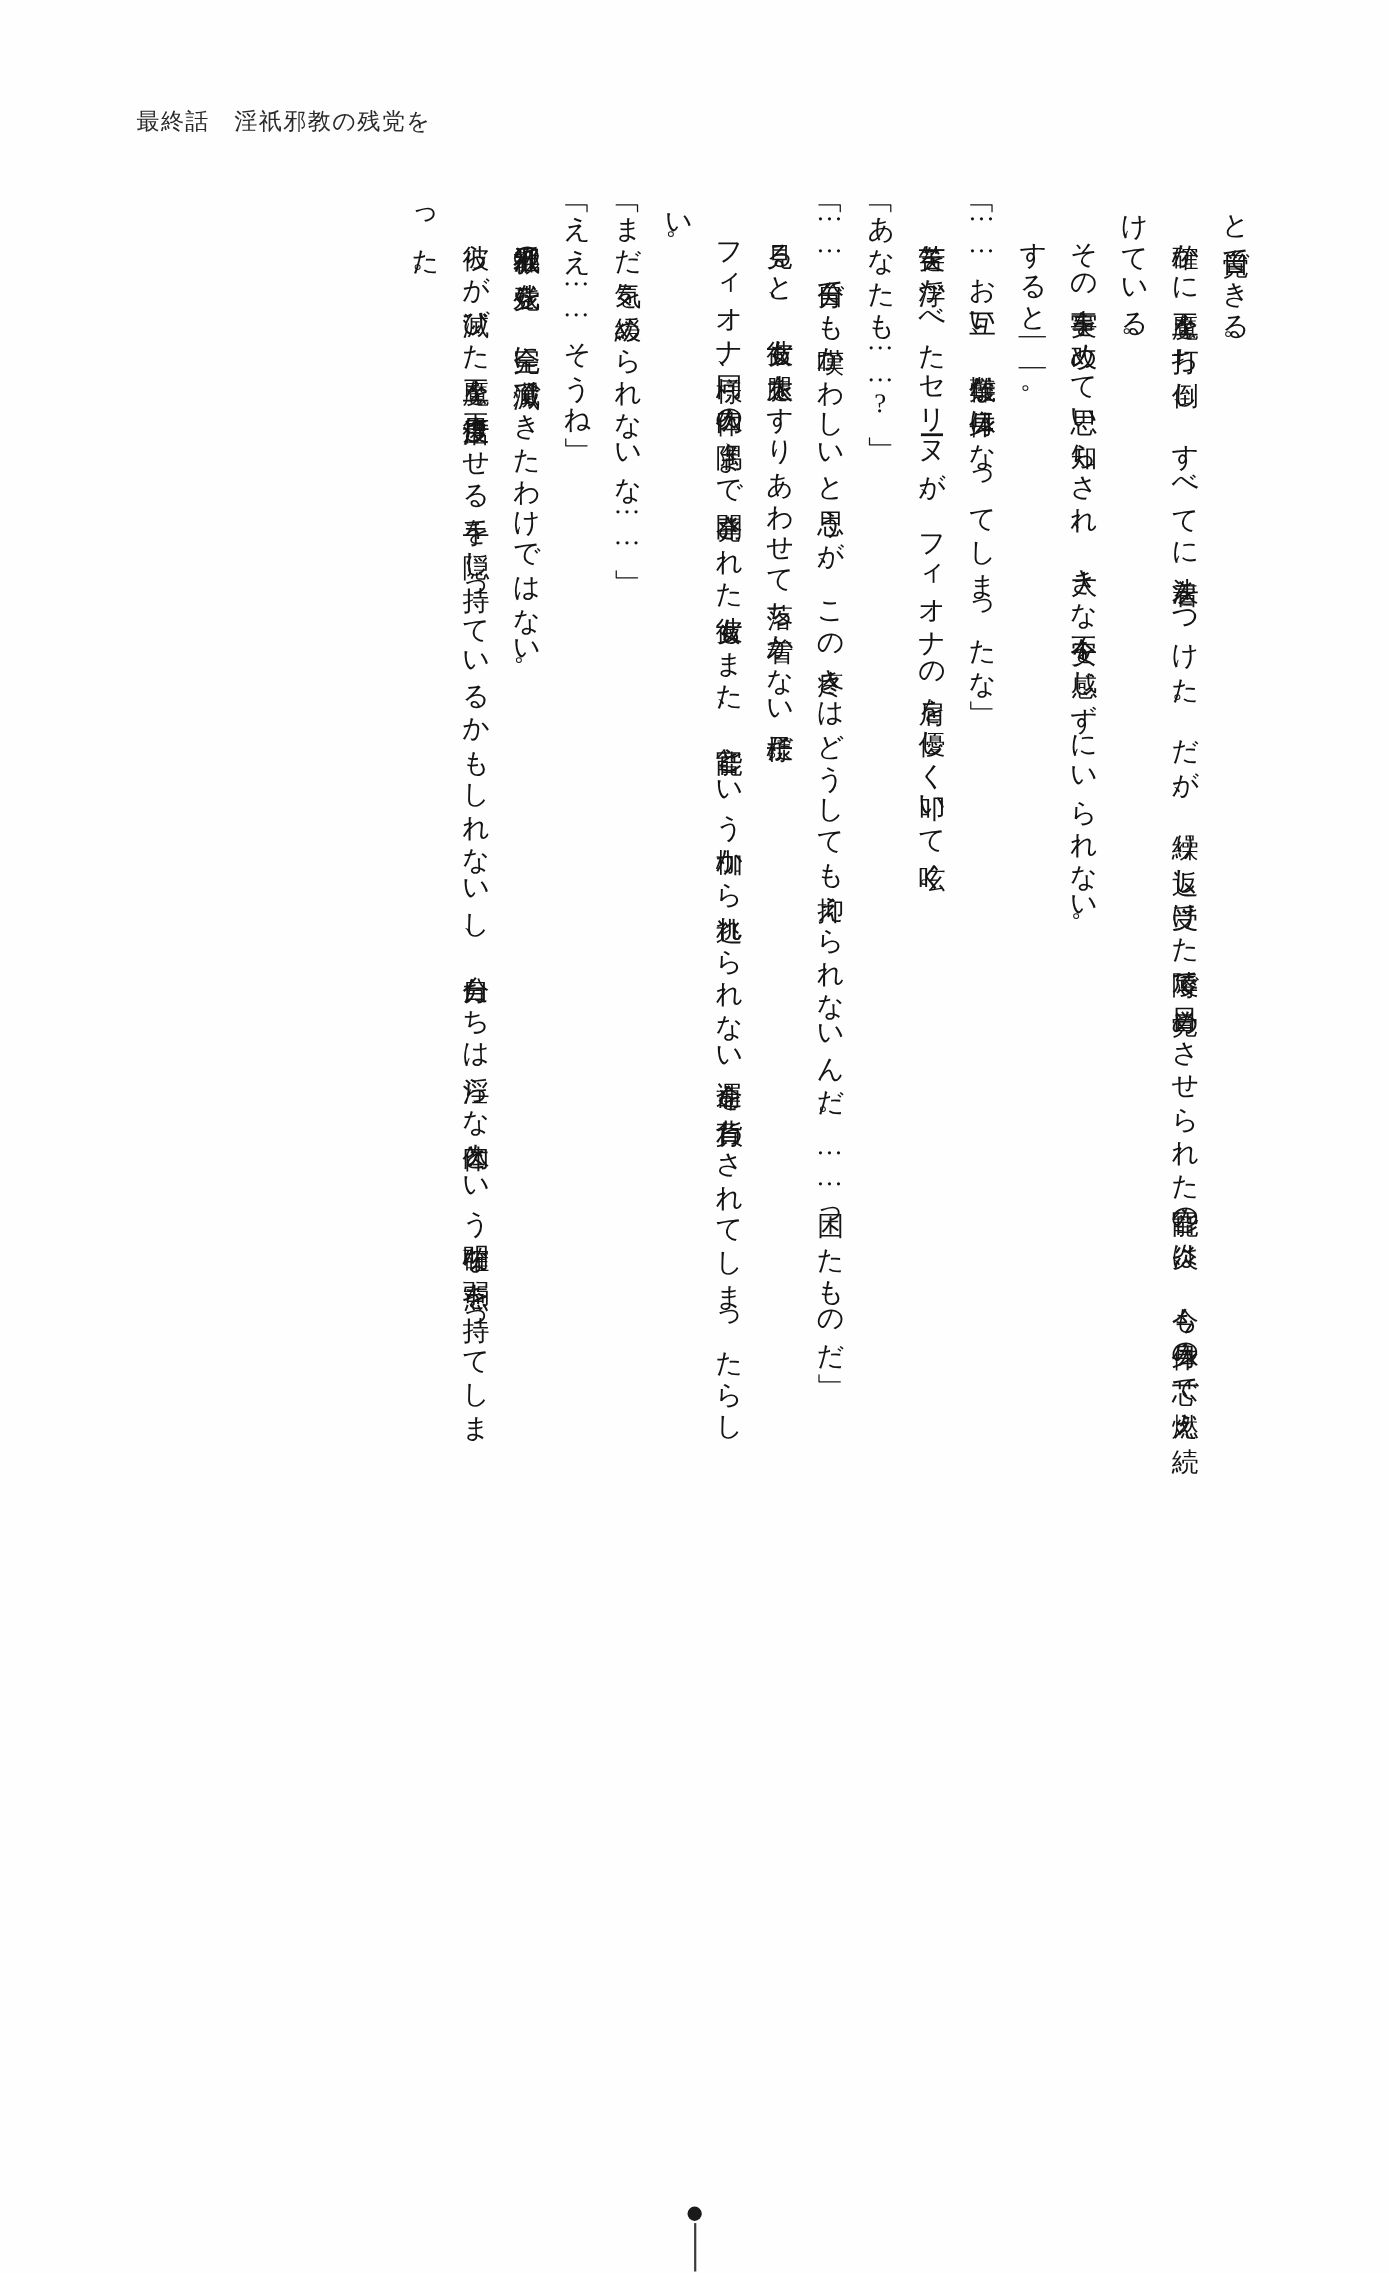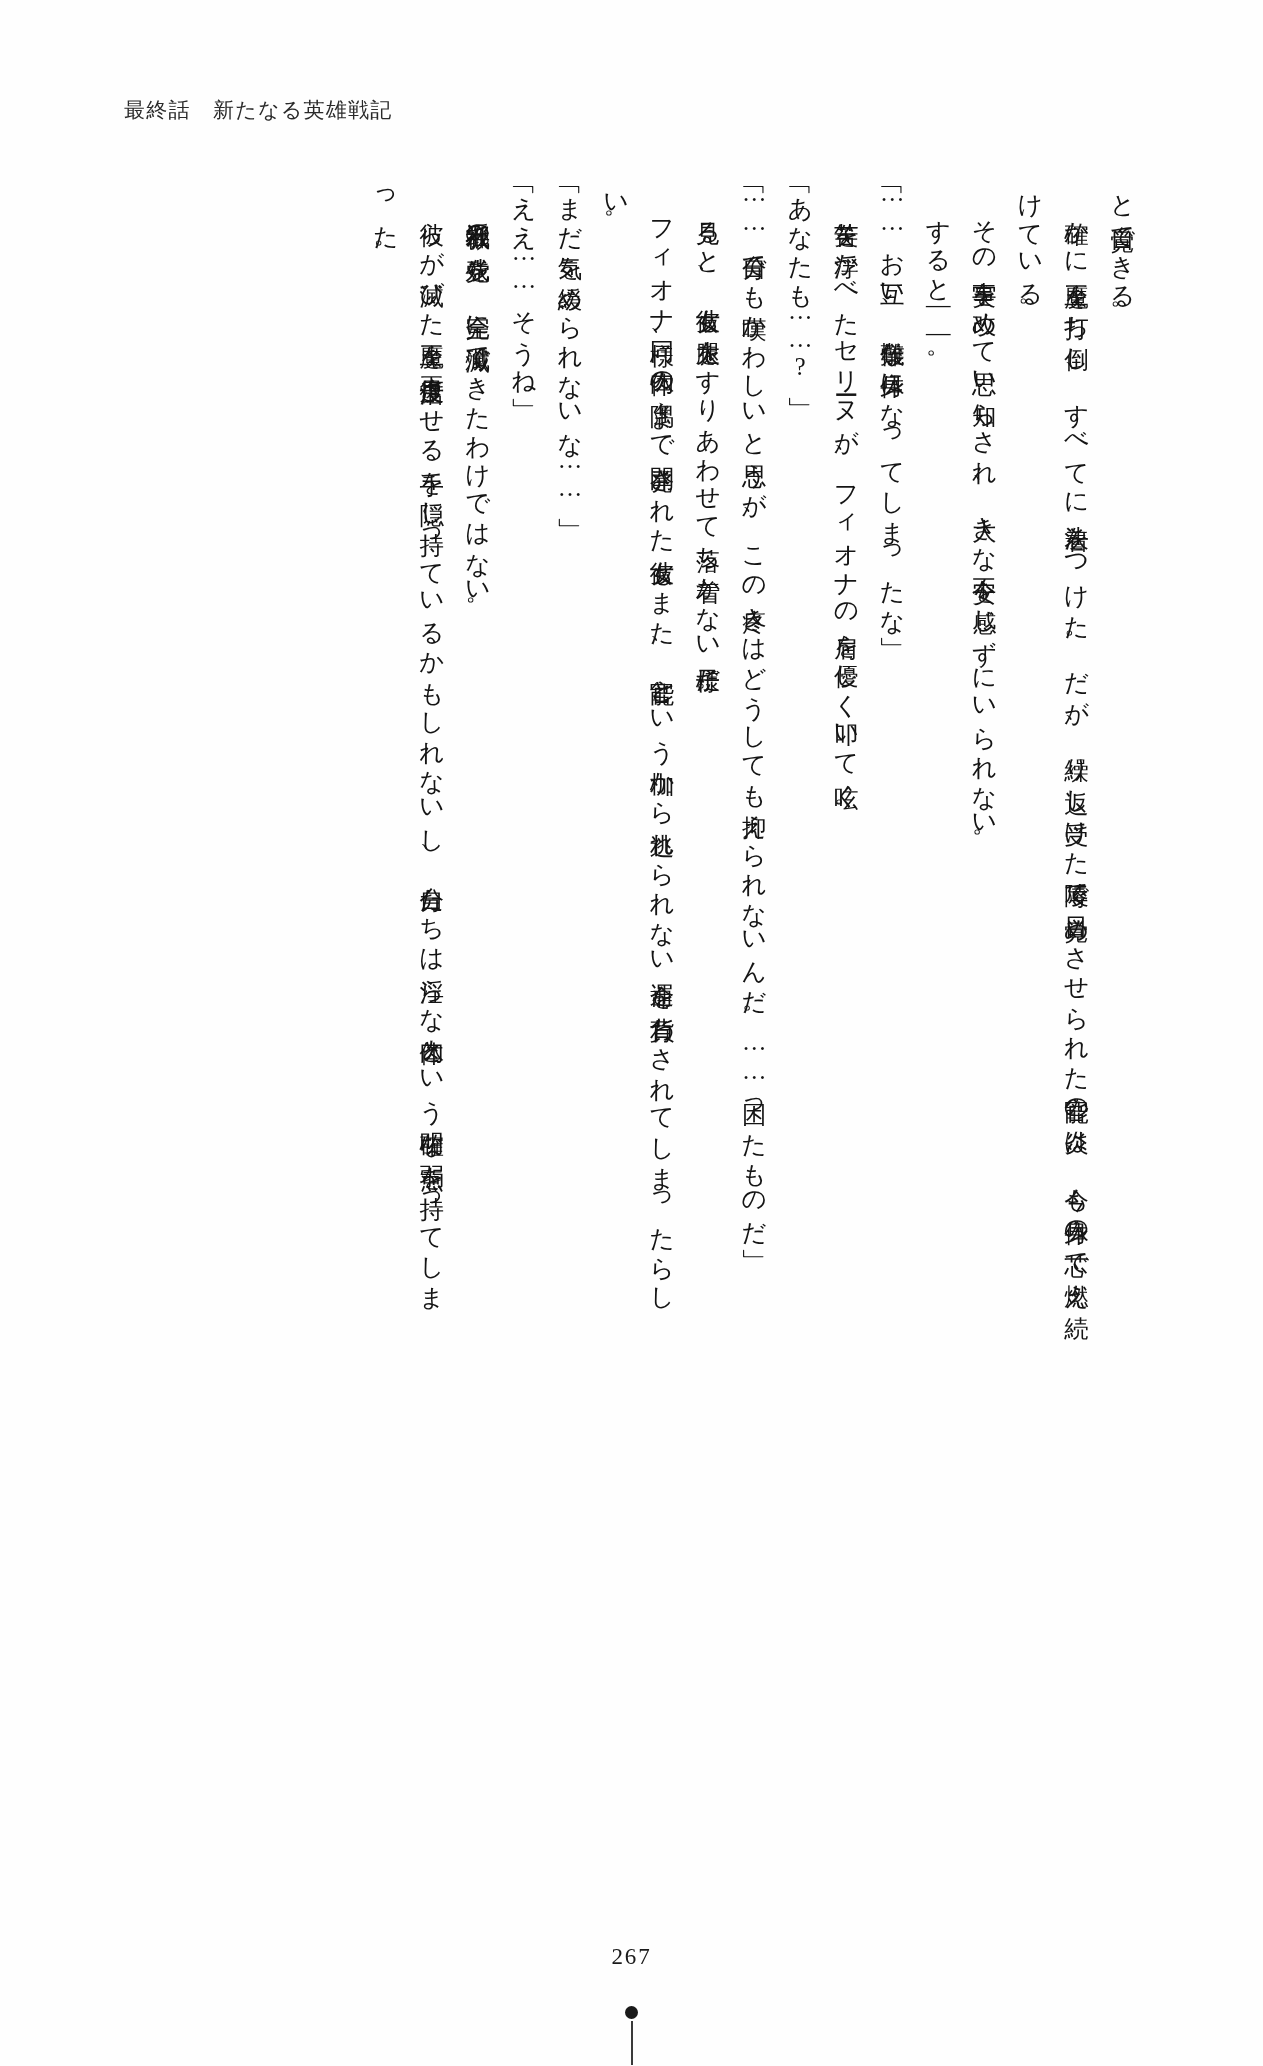--- a/index.html
+++ b/index.html
@@ -92,39 +92,38 @@
     height: 44px;
     background: #3a3a3a;
     margin: 2px auto 0;
   }
 </style>
 </head>
 <body>
 
 <div class="page">
 
-  <div class="running-head">最終話　新たなる英雄戦記</div>
+  <div class="running-head">最終話　淫祇邪教の残党を</div>
 
   <div class="body-text">
     <p class="noindent">と自覚できる。</p>
     <p>確かに魔王を打ち倒し、すべてに決着をつけた。だが、繰り返し受けた陵辱で目覚めさせられた官能の炎は、今も身体の芯で燃え続けている。</p>
     <p>その事実を改めて思い知らされ、大きな不安を感じずにいられない。</p>
     <p>すると――。</p>
     <p class="noindent">「……お互い、難儀な身体になってしまったな」</p>
     <p>苦笑を浮かべたセリーヌが、フィオナの肩を優しく叩いて呟く。</p>
     <p class="noindent">「あなたも……?」</p>
     <p class="noindent">「……自分でも嘆かわしいと思うが、この疼きはどうしても抑えられないんだ。……困ったものだ」</p>
     <p>見ると、彼女も太腿をすりあわせて落ち着かない様子だ。</p>
     <p>フィオナ同様、肉体の隅々まで開発された彼女もまた、官能という枷から逃れられない運命を背負わされてしまったらしい。</p>
     <p class="noindent">「まだ気を緩められないな……」</p>
     <p class="noindent">「ええ……そうね」</p>
     <p>淫祇邪教の残党を、完全に殲滅できたわけではない。</p>
     <p>彼らが滅びた魔王を再度復活させる手を隠し持っているかもしれないし、自分たちは淫らな肉体という明確な弱点を持ってしまった。</p>
   </div>
 
-  <div class="folio">267</div>
 
   <div class="bottom-mark">
     <div class="dot"></div>
     <div class="stem"></div>
   </div>
 
 </div>
 
 </body></html>

